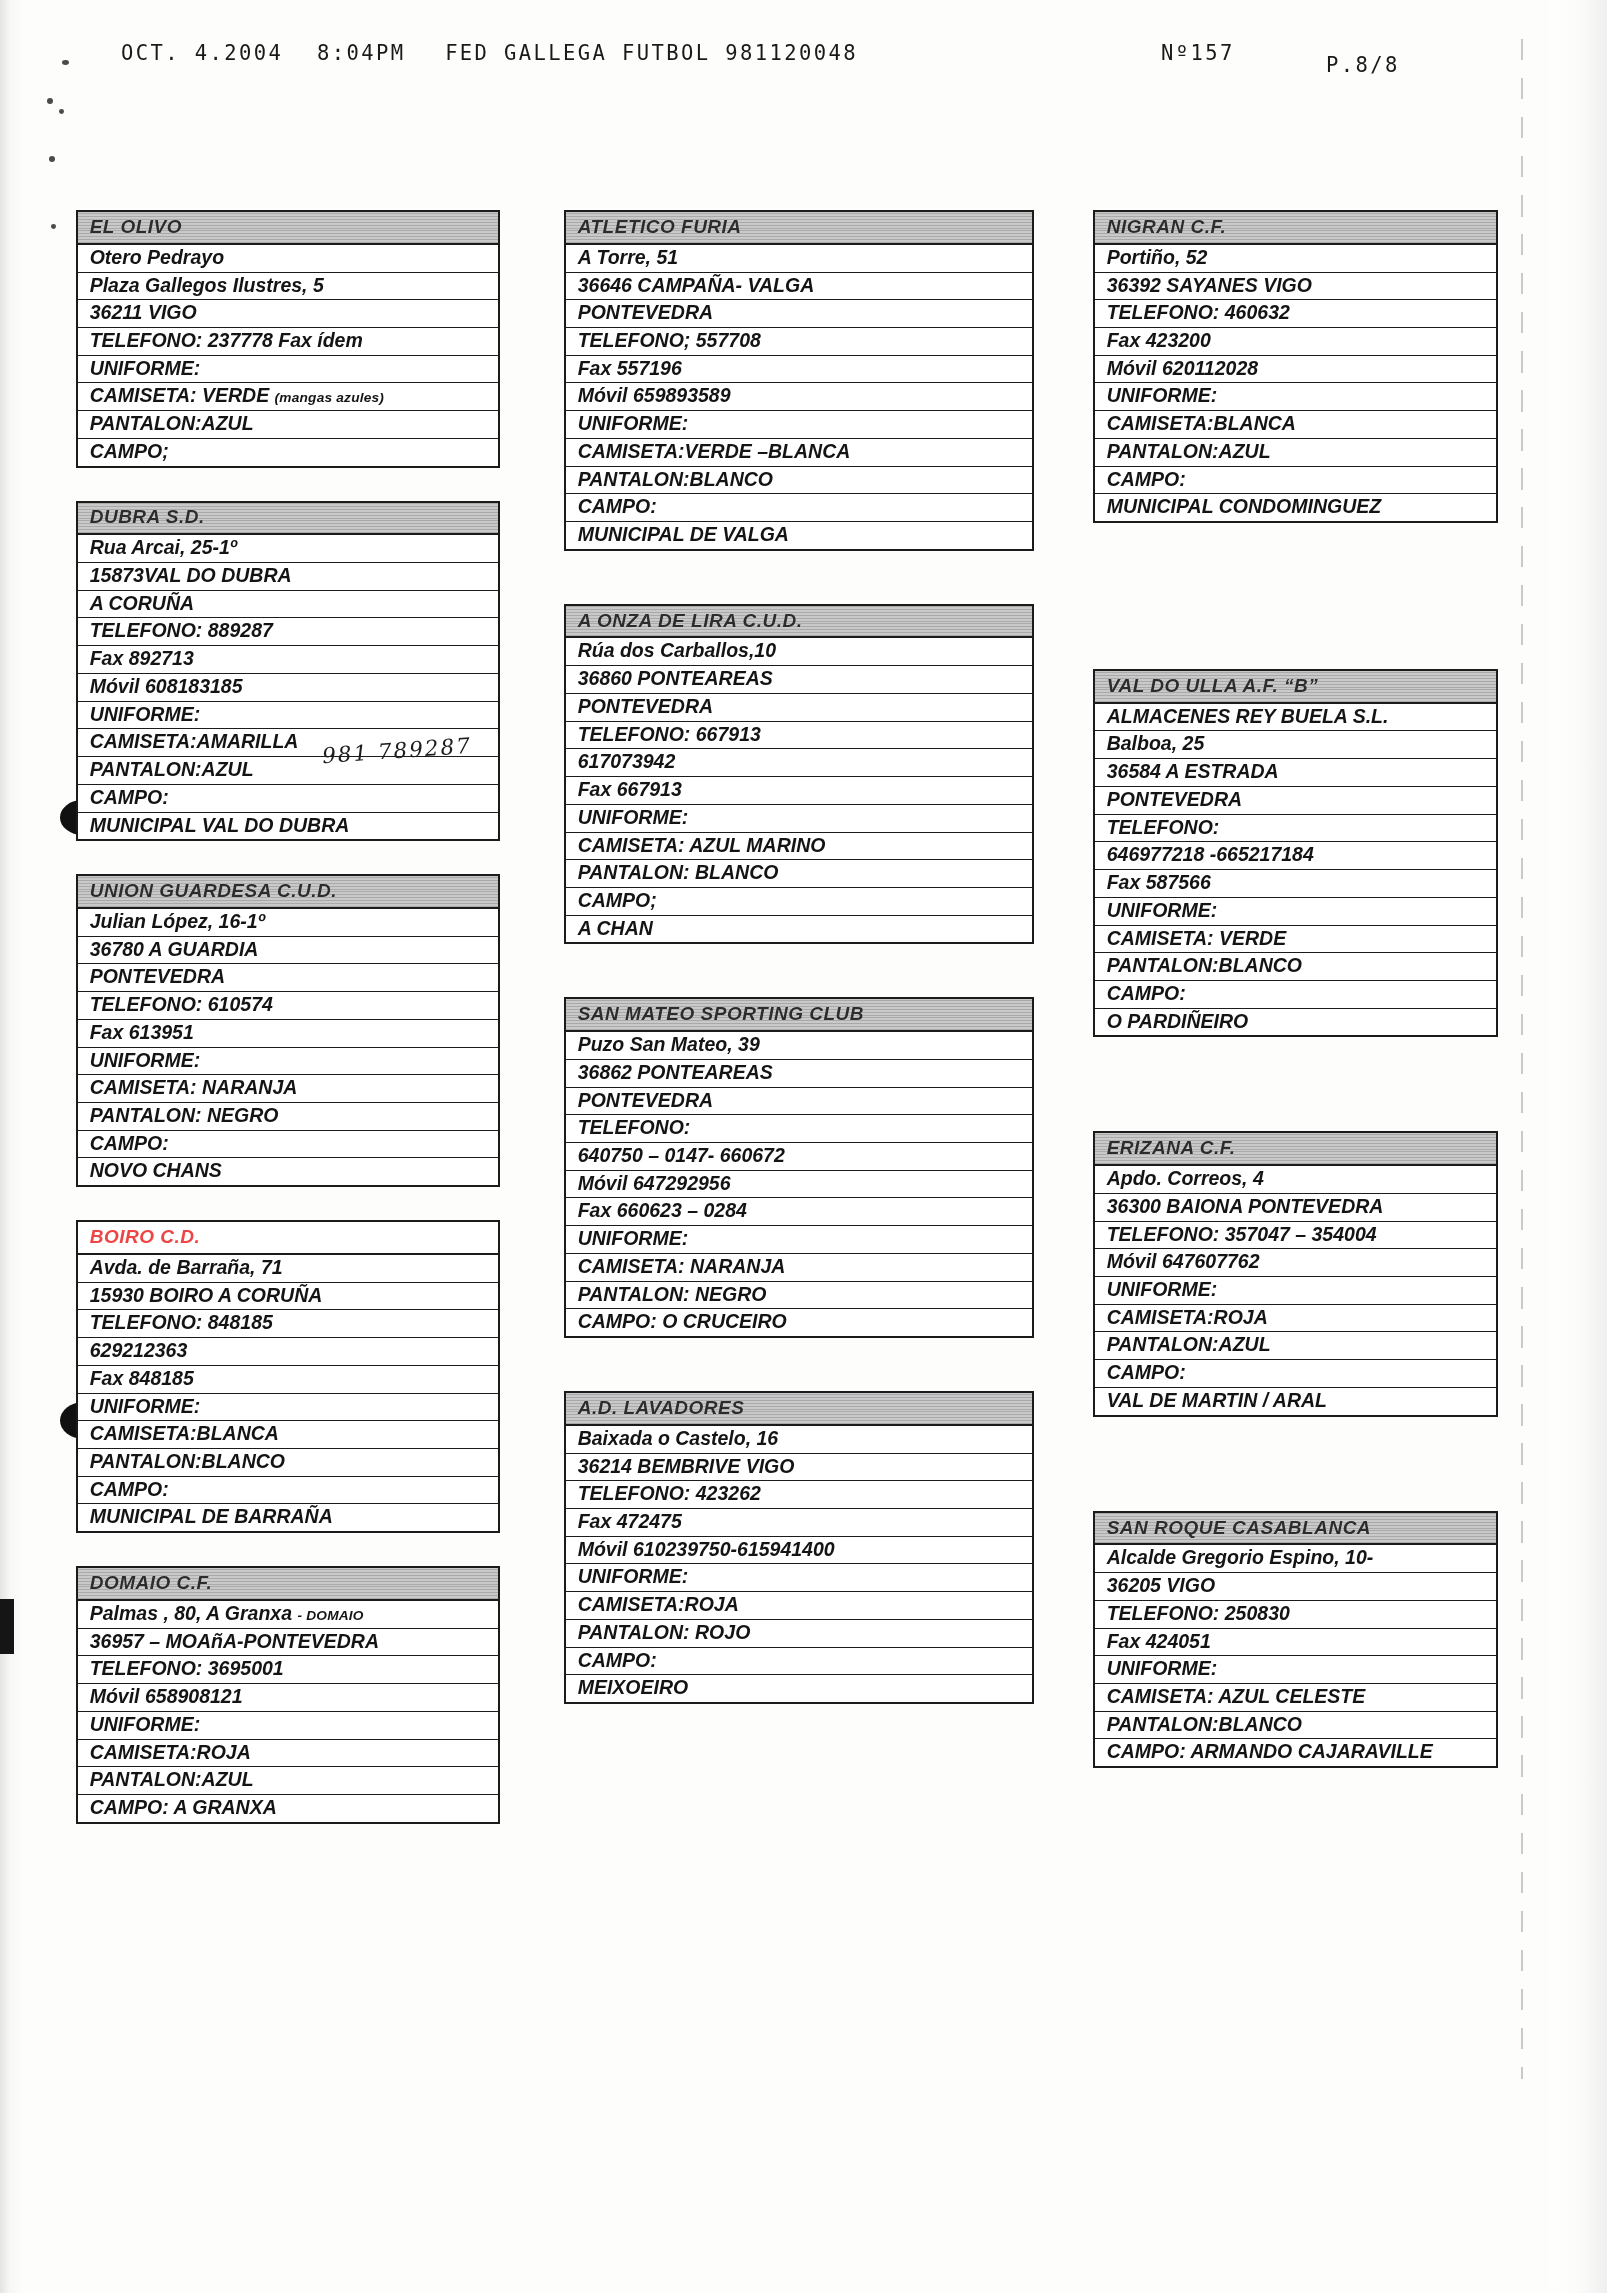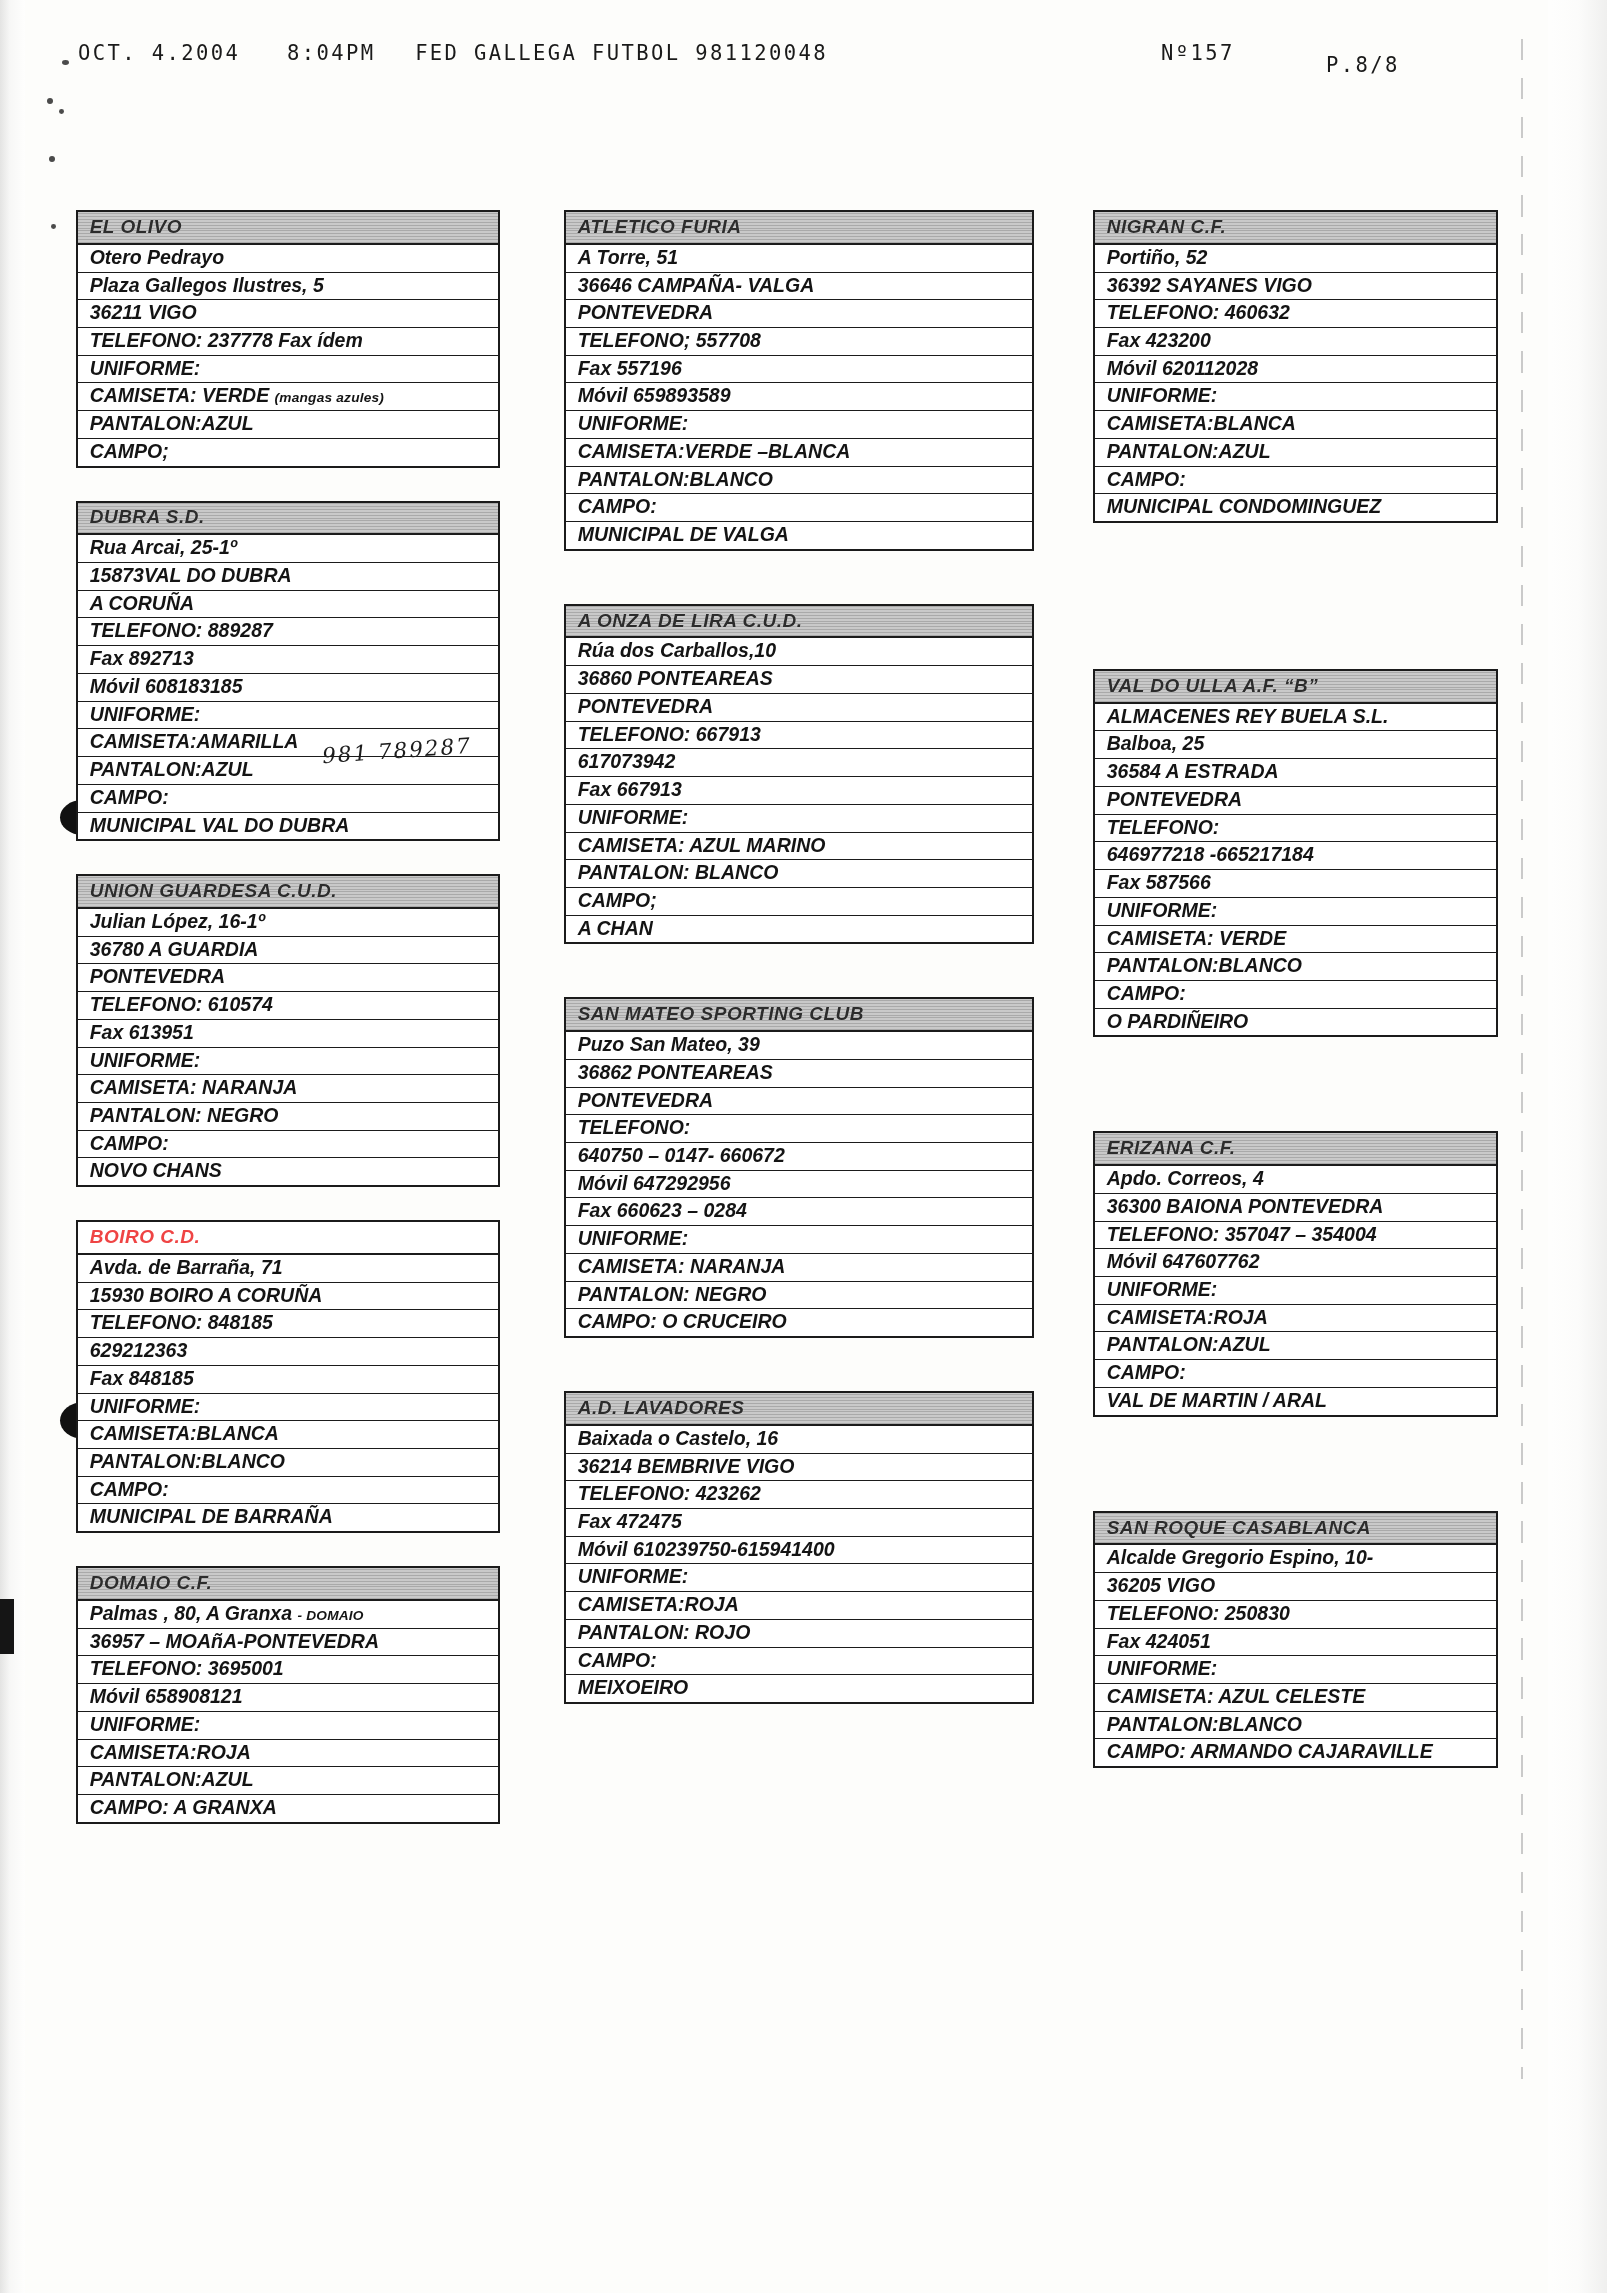--- a/index.html
+++ b/index.html
@@ -69,22 +69,22 @@
     position: absolute;
     top: 41px;
     left: 78px;
     right: 78px;
     font-family: "DejaVu Sans Mono", monospace;
     font-size: 20.5px;
     letter-spacing: 2.4px;
     color: #1a1a1a;
     white-space: nowrap;
   }
-  #fax-header .hdr-date { }
-  #fax-header .hdr-time { margin-left: 32px; }
+  #fax-header .hdr-date { margin-left: 43px; }
+  #fax-header .hdr-time { margin-left: 19px; }
   #fax-header .hdr-from { margin-left: 25px; }
   #fax-header .hdr-num  { position: absolute; left: 1083px; top: 0; text-align: right; }
   #fax-header .hdr-page { position: absolute; left: 1248px; top: 12px; }
 
   
   .column {
     position: absolute;
     top: 210px;
   }
   #col-1 { left: 76px;  width: 424px; }

